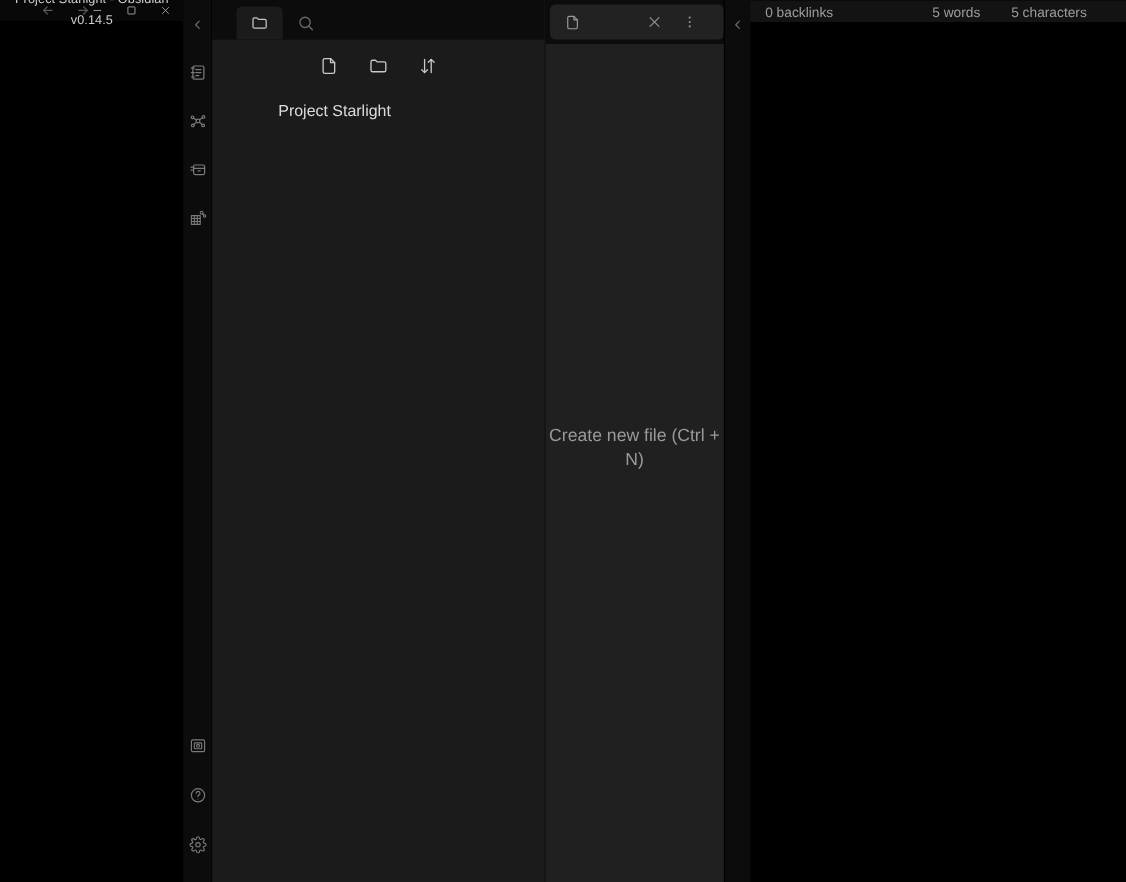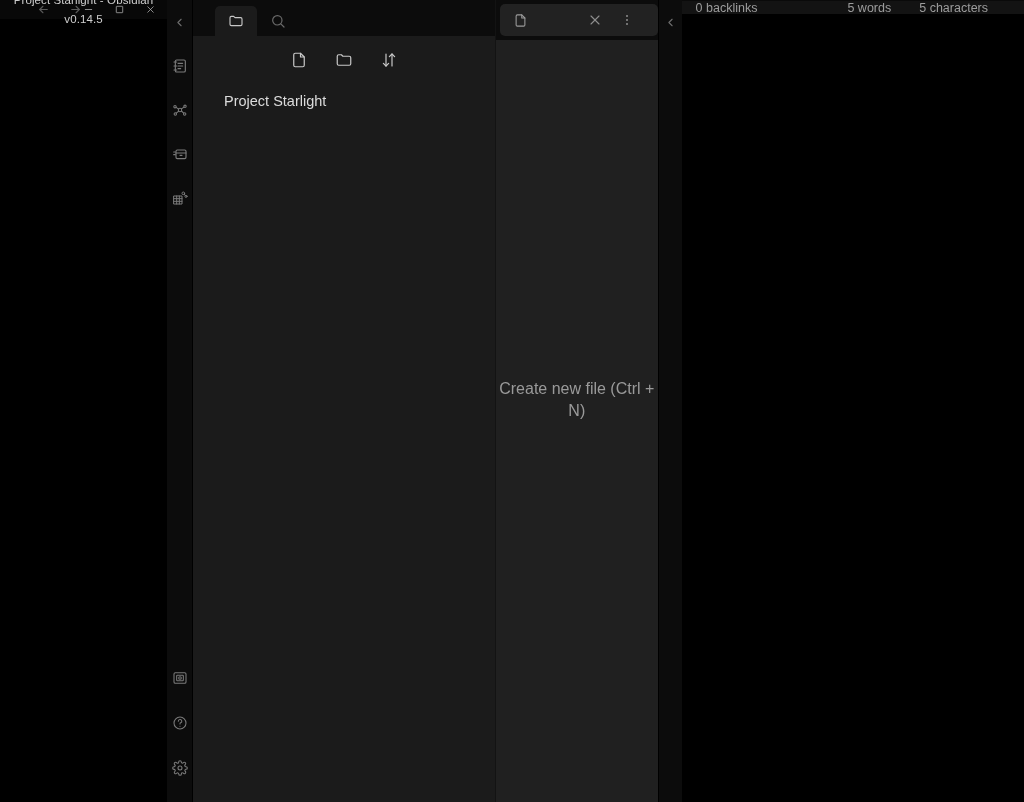--- a/index.html
+++ b/index.html
@@ -164,21 +164,21 @@
     color: #c9c9c9;
   }
   .tool-btn svg { width: 18px; height: 18px; display: block; }
 
   .file-tree {
     flex: 1 1 auto;
     overflow: hidden;
     padding-top: 2px;
   }
   .vault-name {
-    padding: 5px 0 5px 31px;
+    padding: 5px 0 5px 60px;
     font-size: 14.5px;
     color: #dcdcdc;
     line-height: 20px;
   }
 
   
   .main {
     flex: 1 1 auto;
     display: flex;
     flex-direction: column;
@@ -249,21 +249,21 @@
     user-select: none;
   }
   .empty-title {
     font-size: 30px;
     font-weight: bold;
     color: #dadada;
     letter-spacing: -0.2px;
     line-height: 36px;
   }
   .empty-action {
-    margin-top: 16px;
+    margin-top: 24px;
     font-size: 16px;
     color: #9a9a9a;
     line-height: 22px;
   }
 
   
   .right-ribbon {
     width: 24px;
     flex: 0 0 24px;
     background: #0c0c0c;
@@ -277,21 +277,21 @@
     width: 24px;
     display: flex;
     align-items: center;
     justify-content: center;
     color: #6d6d6d;
   }
   .right-collapse svg { width: 13px; height: 13px; }
 
   
   .statusbar {
-    height: 14px;
+    height: 20px;
     flex: 0 0 22px;
     background: #131313;
     display: flex;
     align-items: center;
     justify-content: flex-end;
     padding-right: 22px;
     gap: 0;
     border-top: 1px solid #0a0a0a;
     user-select: none;
   }

